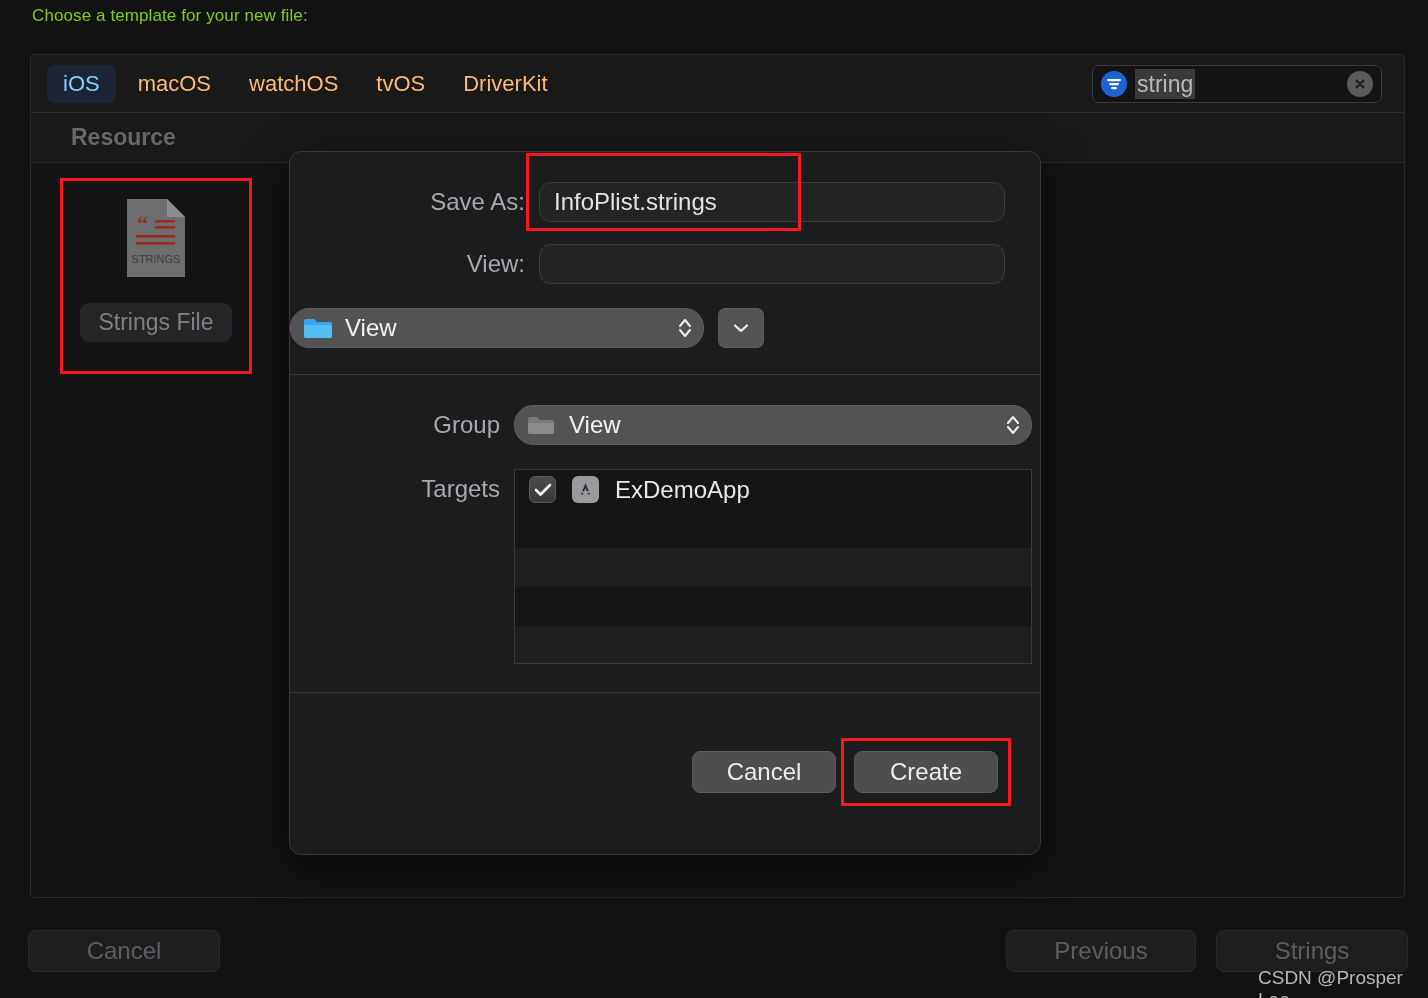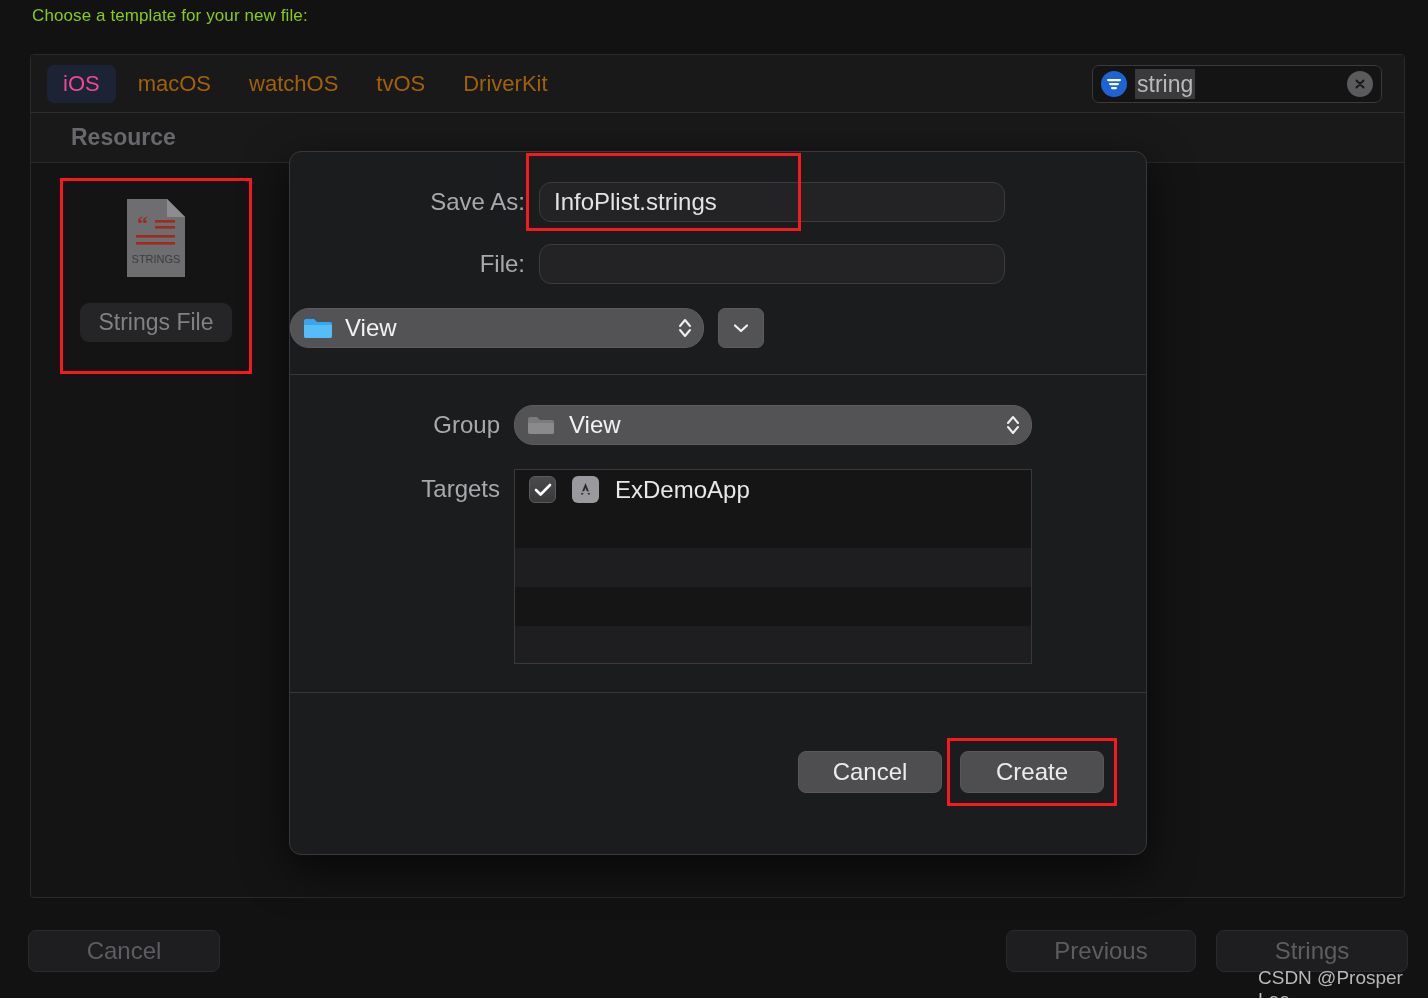--- a/index.html
+++ b/index.html
@@ -30,28 +30,28 @@
   
   .tabbar {
     position: relative;
     height: 58px;
     background: #19191a;
     border-bottom: 1px solid #2d2d2f;
     display: flex; align-items: center;
     padding-left: 16px;
   }
   .tab {
-    font-size: 22px; color: #a16207;
+    font-size: 22px; color: #fdba74;
     padding: 6px 16px; border-radius: 7px;
     margin-right: 6px;
     white-space: nowrap;
   }
   .tab.active {
     background: #1b2335;
-    color: #ec4899;
+    color: #7dd3fc;
   }
 
   
   .searchwrap {
     position: absolute; right: 22px; top: 50%;
     transform: translateY(-50%);
     width: 290px; height: 38px;
     background: #141415;
     border: 1px solid #3a3a3c;
     border-radius: 7px;
@@ -107,21 +107,21 @@
     margin-top: 24px;
     font-size: 23px; color: #818185;
     background: #252527;
     padding: 6px 18px;
     border-radius: 9px;
   }
 
   
   .dialog {
     position: absolute; left: 289px; top: 151px;
-    width: 858px; height: 704px;
+    width: 752px; height: 704px;
     background: #1b1c1e;
     border: 1px solid #38383b;
     border-radius: 12px;
     box-shadow: 0 14px 44px rgba(0,0,0,.65);
     overflow: hidden;
   }
   .dlg-sec-a { padding: 30px 0 22px 0; }
   .dlg-div { height: 1px; background: #38383b; }
   .dlg-sec-b { padding: 30px 0 28px 0; }
   .dlg-sec-c { padding: 26px 0 0 0; }
@@ -294,21 +294,21 @@
   <div class="dlg-sec-a">
     <div class="row" style="margin-bottom:22px;">
       <div class="row-label lab-w1">Save As:</div>
       <div style="position:relative;">
         <div class="textfield f-saveas">InfoPlist.strings</div>
         <div class="hl-box" style="left:-13px; top:-29px; width:275px; height:78px;"></div>
       </div>
     </div>
 
     <div class="row" style="margin-bottom:24px;">
-      <div class="row-label lab-w1">File:</div>
+      <div class="row-label lab-w1">View:</div>
       <div class="textfield f-tags" placeholder=""></div>
     </div>
 
     <div class="row" style="margin-bottom:4px;">
       <div class="popup p-where">
         <span class="folder">
           <svg width="30" height="23" viewBox="0 0 30 23">
             <path d="M1 4 a2 2 0 0 1 2-2 h8 l3 3 h13 a2 2 0 0 1 2 2 v12 a2 2 0 0 1-2 2 H3 a2 2 0 0 1-2-2 Z" fill="#35a7f0"></path>
             <path d="M1 8 h28 v11 a2 2 0 0 1-2 2 H3 a2 2 0 0 1-2-2 Z" fill="#57bdf7"></path>
           </svg>

